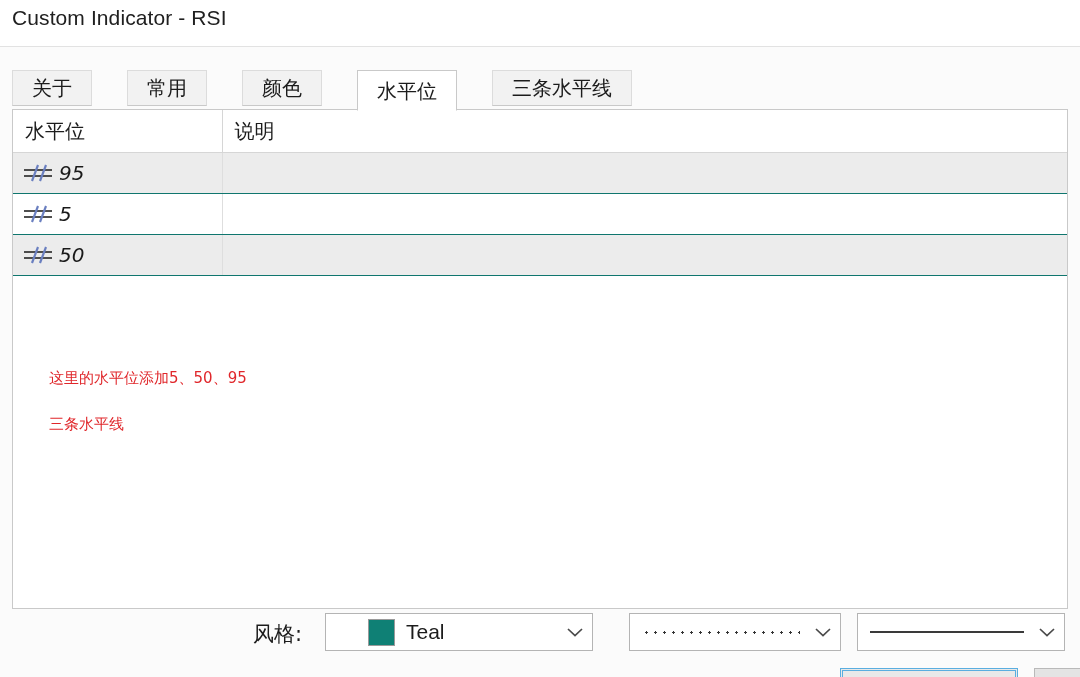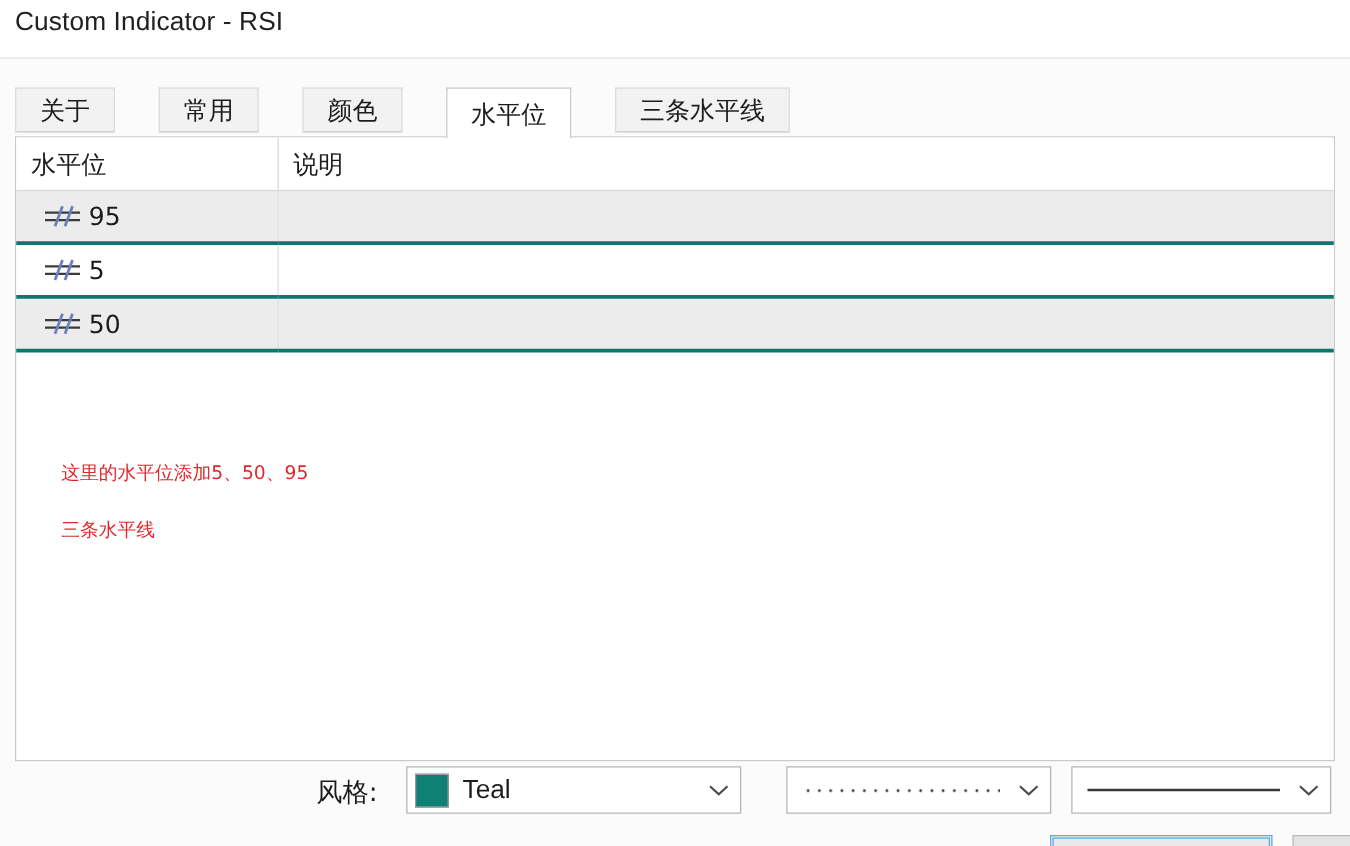--- a/index.html
+++ b/index.html
@@ -107,27 +107,28 @@
     text-align: left;
     padding: 0 0 0 12px;
     font-size: 20px;
     font-weight: 400;
     color: #1c1c1c;
     font-family: "DejaVu Sans", "Liberation Sans", sans-serif;
   }
   .table th:last-child { border-right: none; }
   .table td {
     height: 40px;
-    border-bottom: 3px solid #0f766e;
+    border-bottom: 1px solid #0f766e;
     border-right: 1px solid #dedede;
-    padding: 0 0 0 22px;
+    padding: 0 0 0 10px;
     font-size: 20px;
     color: #1c1c1c;
     vertical-align: middle;
     font-family: "DejaVu Sans", "Liberation Sans", sans-serif;
+    font-style: italic;
   }
   .table td:last-child { border-right: none; }
   .table tr.alt td { background: #ececec; }
   .table tr.plain td { background: #ffffff; }
 
   .cell-inner {
     display: flex;
     align-items: center;
     gap: 6px;
   }
@@ -170,21 +171,21 @@
   }
   .combo {
     position: absolute;
     box-sizing: border-box;
     height: 38px;
     background: #ffffff;
     border: 1px solid #b4b4b4;
     display: flex;
     align-items: center;
   }
-  #combo-color { left: 325px; top: 0; width: 268px; }
+  #combo-color { left: 325px; top: 0; width: 268px; padding-left: 36px; }
   #combo-linestyle { left: 629px; top: 0; width: 212px; }
   #combo-width { left: 857px; top: 0; width: 208px; }
 
   .swatch {
     width: 27px;
     height: 27px;
     margin-left: 6px;
     flex: 0 0 auto;
     border: 1px solid #9a9a9a;
     box-sizing: border-box;

